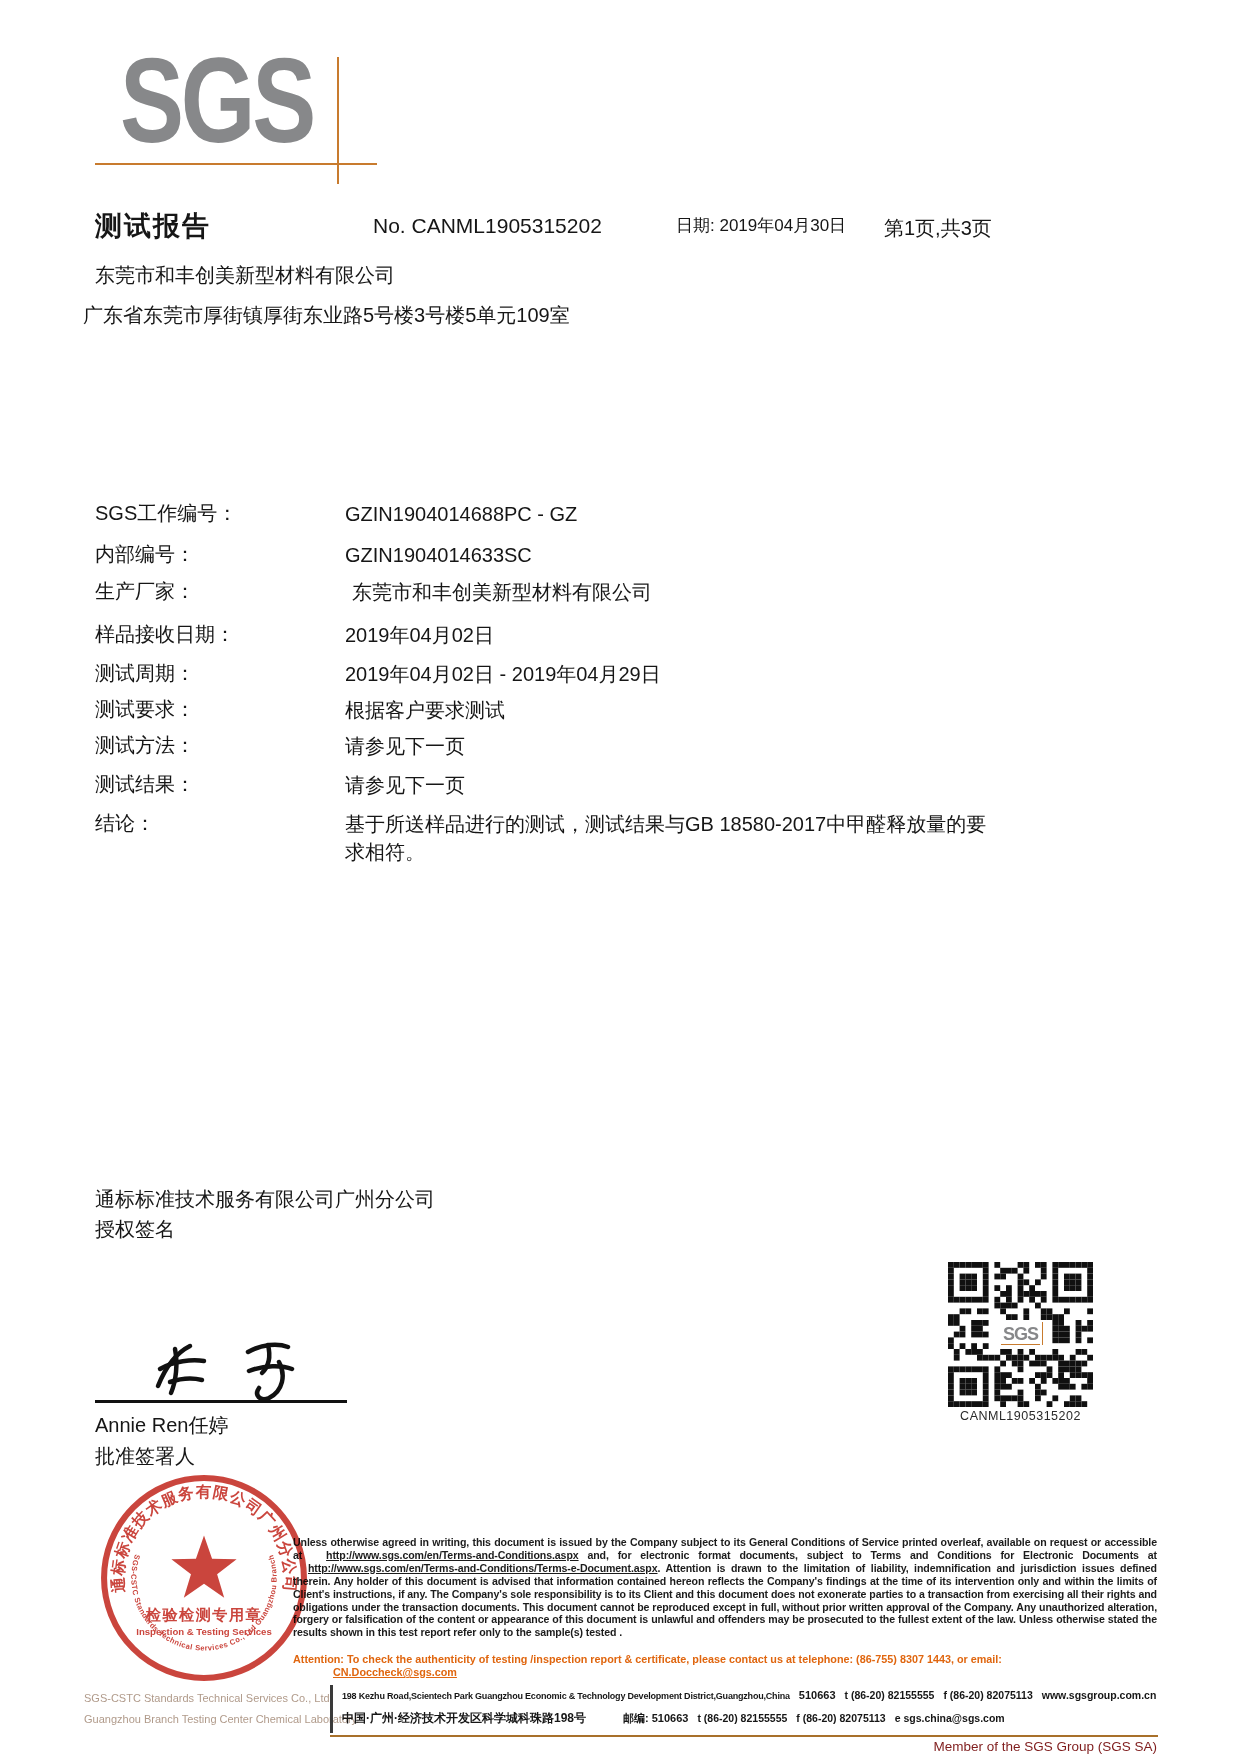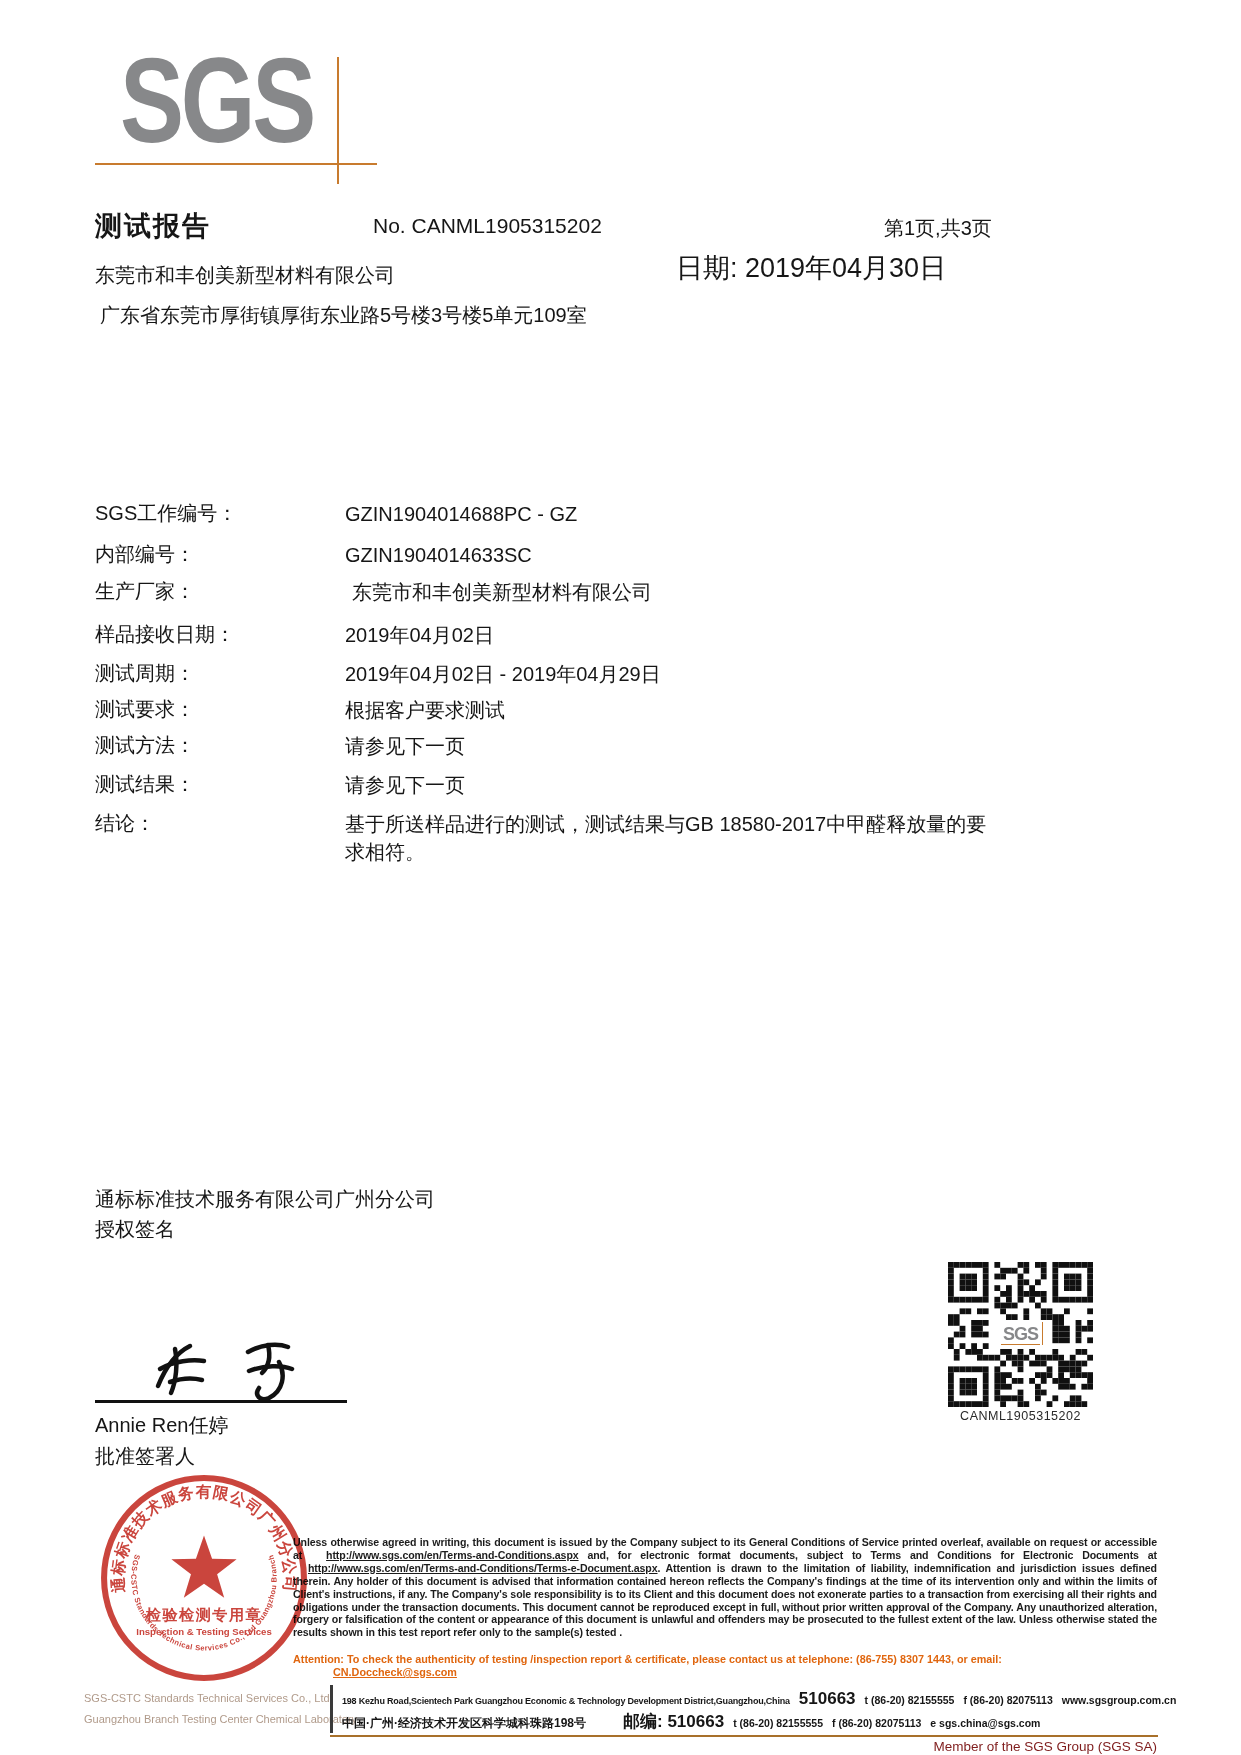--- a/index.html
+++ b/index.html
@@ -9,25 +9,25 @@
 
   
   .logo-text{position:absolute;left:120px;top:40px;font-size:120px;line-height:120px;font-weight:bold;
              color:#87888a;letter-spacing:-4px;transform:scaleX(0.80);transform-origin:0 0;}
   .logo-hline{position:absolute;left:95px;top:163px;width:282px;height:2px;background:#c87b2e;}
   .logo-vline{position:absolute;left:337px;top:57px;width:2px;height:127px;background:#c87b2e;}
 
   
   .doc-title{left:95px;top:208px;font-size:27px;font-weight:bold;letter-spacing:2px;}
   .report-no{left:373px;top:214px;font-size:21px;}
-  .doc-date{left:676px;top:214px;font-size:27px;margin-top:36px;}
+  .doc-date{left:676px;top:214px;font-size:17px;}
   .doc-pages{left:884px;top:215px;font-size:20px;}
 
   .applicant-name{left:95px;top:262px;font-size:20px;}
-  .applicant-address{left:100px;top:302px;font-size:20px;}
+  .applicant-address{left:83px;top:302px;font-size:20px;}
   .sample-statement{left:95px;top:457px;font-size:20px;}
 
   .field-label{position:absolute;left:95px;font-size:20px;}
   .field-value{position:absolute;left:345px;font-size:20px;width:645px;line-height:28px;}
 
   .issuer-company{left:95px;top:1186px;font-size:20px;}
   .issuer-auth{left:95px;top:1216px;font-size:20px;}
 
   
   .qr-wrap{position:absolute;left:948px;top:1262px;width:145px;}
@@ -57,21 +57,21 @@
   .attention .email{text-decoration:underline;margin-left:40px;}
 
   
   .footer-company{position:absolute;left:84px;top:1688px;font-size:11px;line-height:21px;color:#b09a8a;}
   .footer-bar{position:absolute;left:330px;top:1685px;width:3px;height:48px;background:#3a3a3a;}
   .addr-row1{position:absolute;left:342px;top:1689px;width:816px;display:flex;align-items:baseline;
              gap:9px;white-space:nowrap;}
   .addr-row2{position:absolute;left:342px;top:1710px;width:816px;display:flex;align-items:baseline;
              gap:9px;white-space:nowrap;}
   .addr-en{font-size:9px;font-weight:bold;letter-spacing:-0.2px;}
-  .addr-num{font-size:17px;font-weight:bold;}
+  .addr-num{font-size:11px;font-weight:bold;}
   .addr-contact{font-size:10.5px;font-weight:bold;}
   .addr-cn{font-size:12px;font-weight:bold;width:272px;}
   .footer-rule{position:absolute;left:330px;top:1735px;width:828px;height:2px;background:#a8702a;}
   .member-line{position:absolute;right:84px;top:1739px;font-size:13.5px;color:#7f1d1d;}
 </style>
 </head>
 <body>
 
 <div id="page">
 

